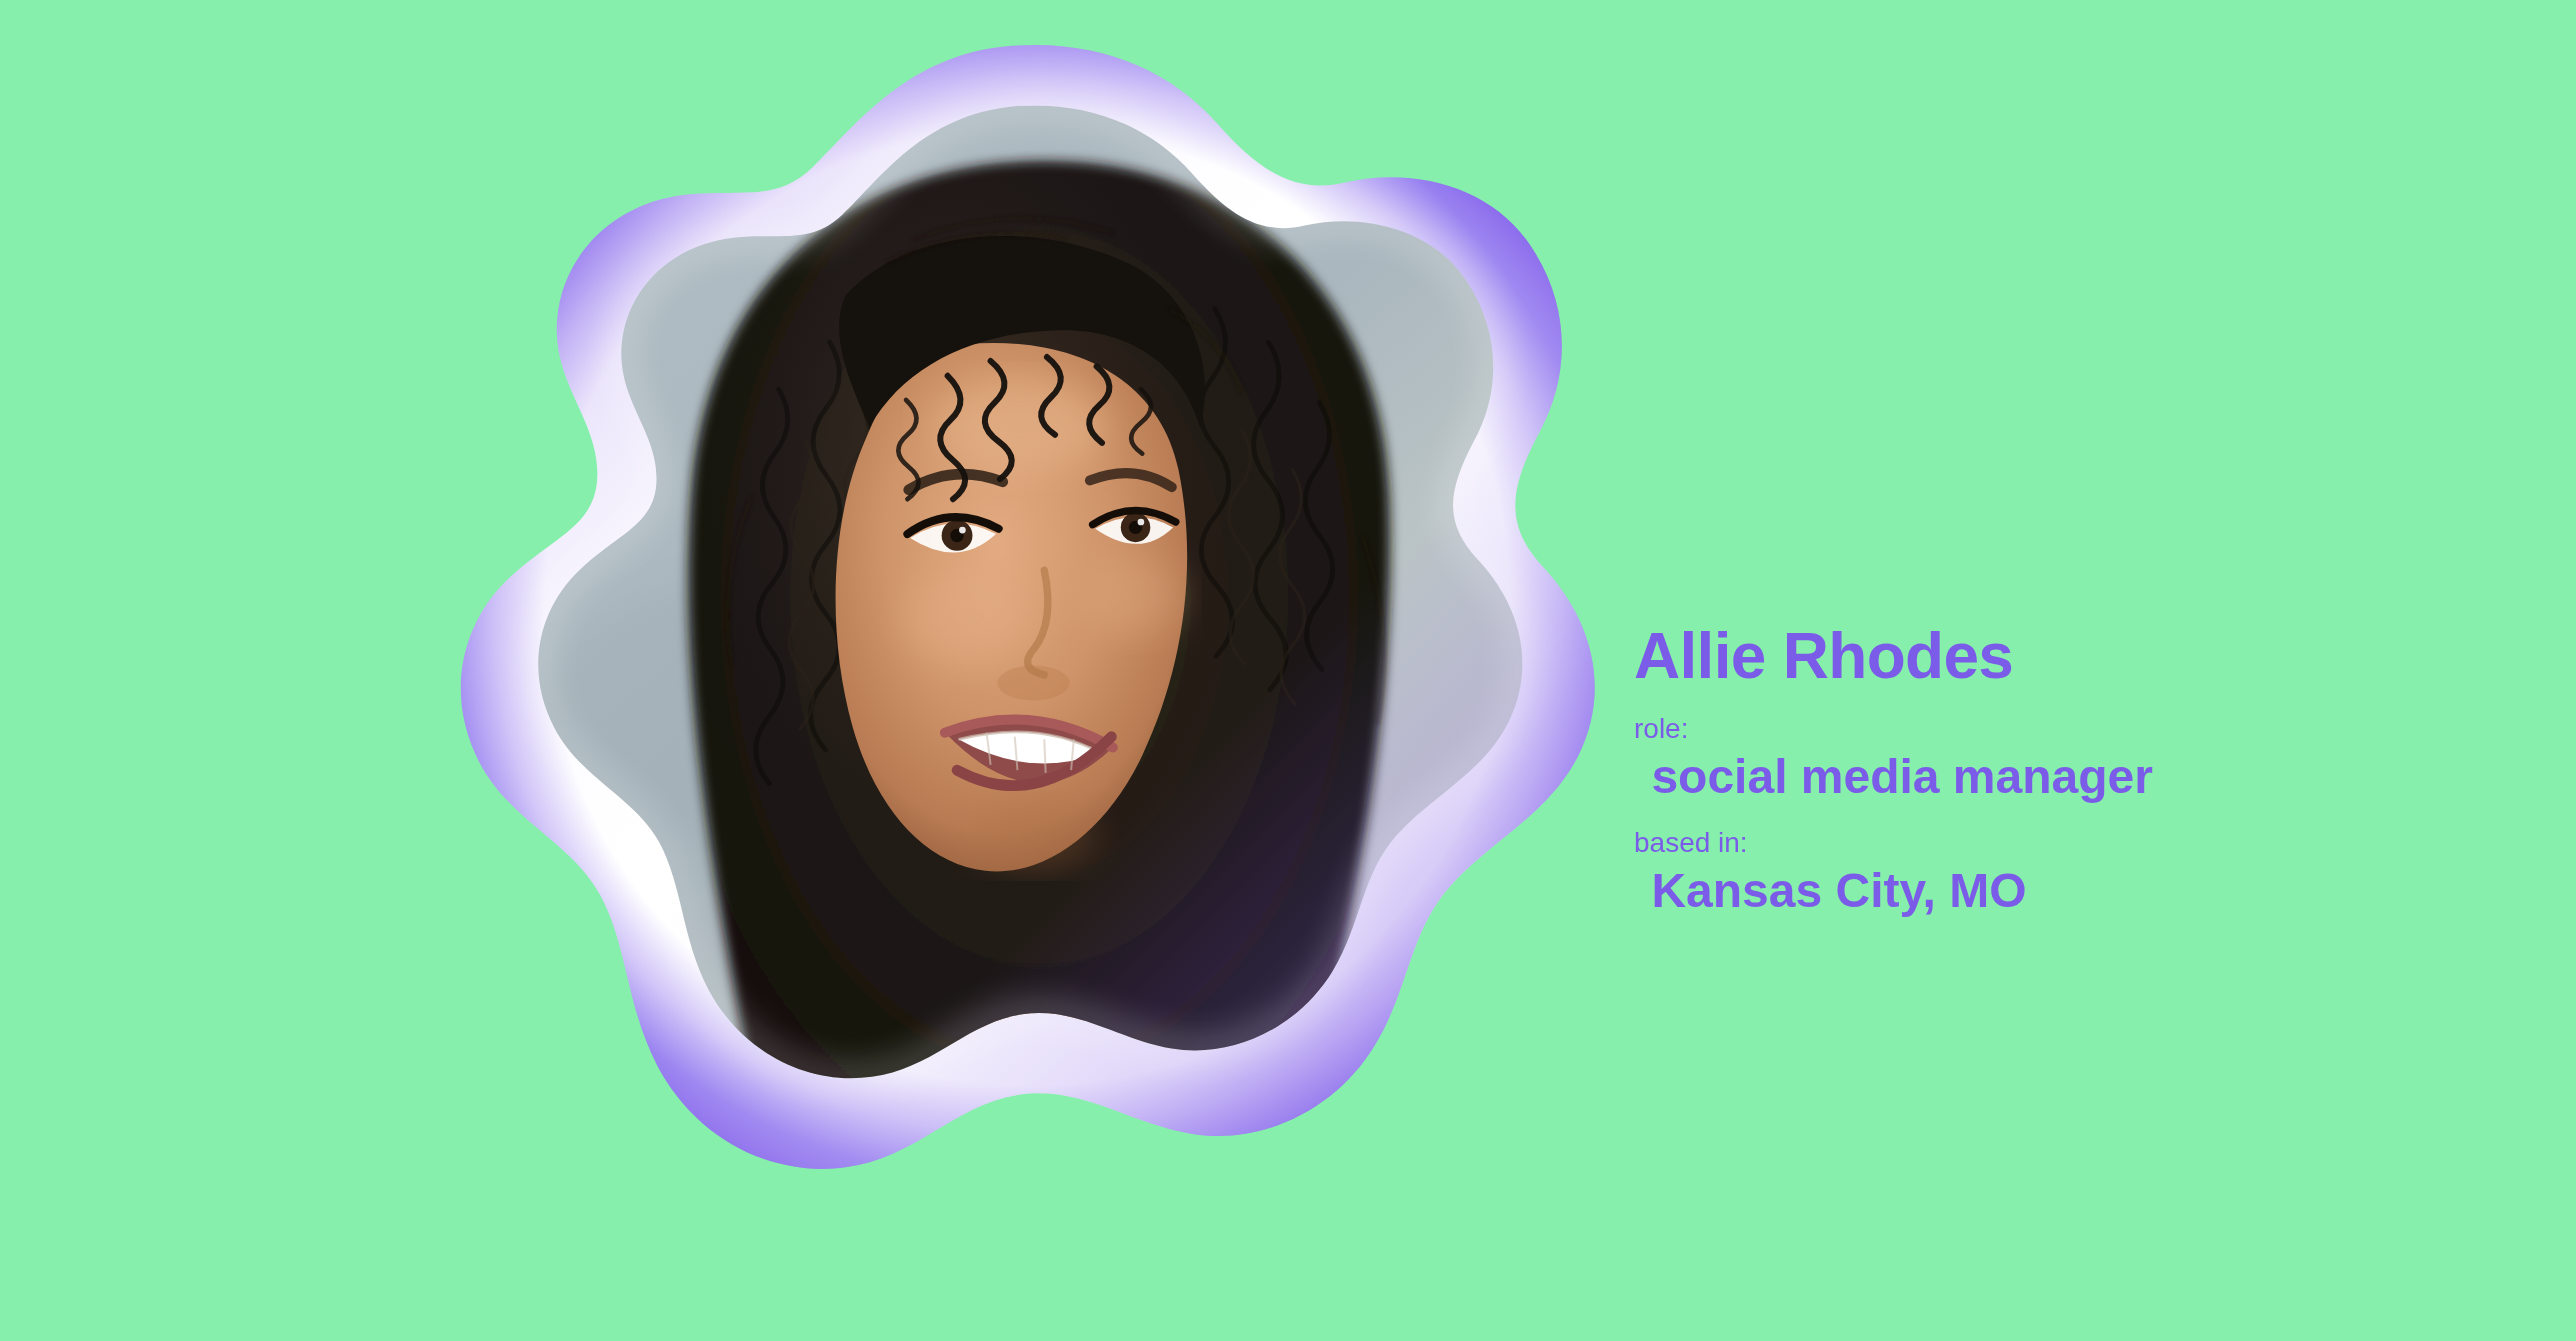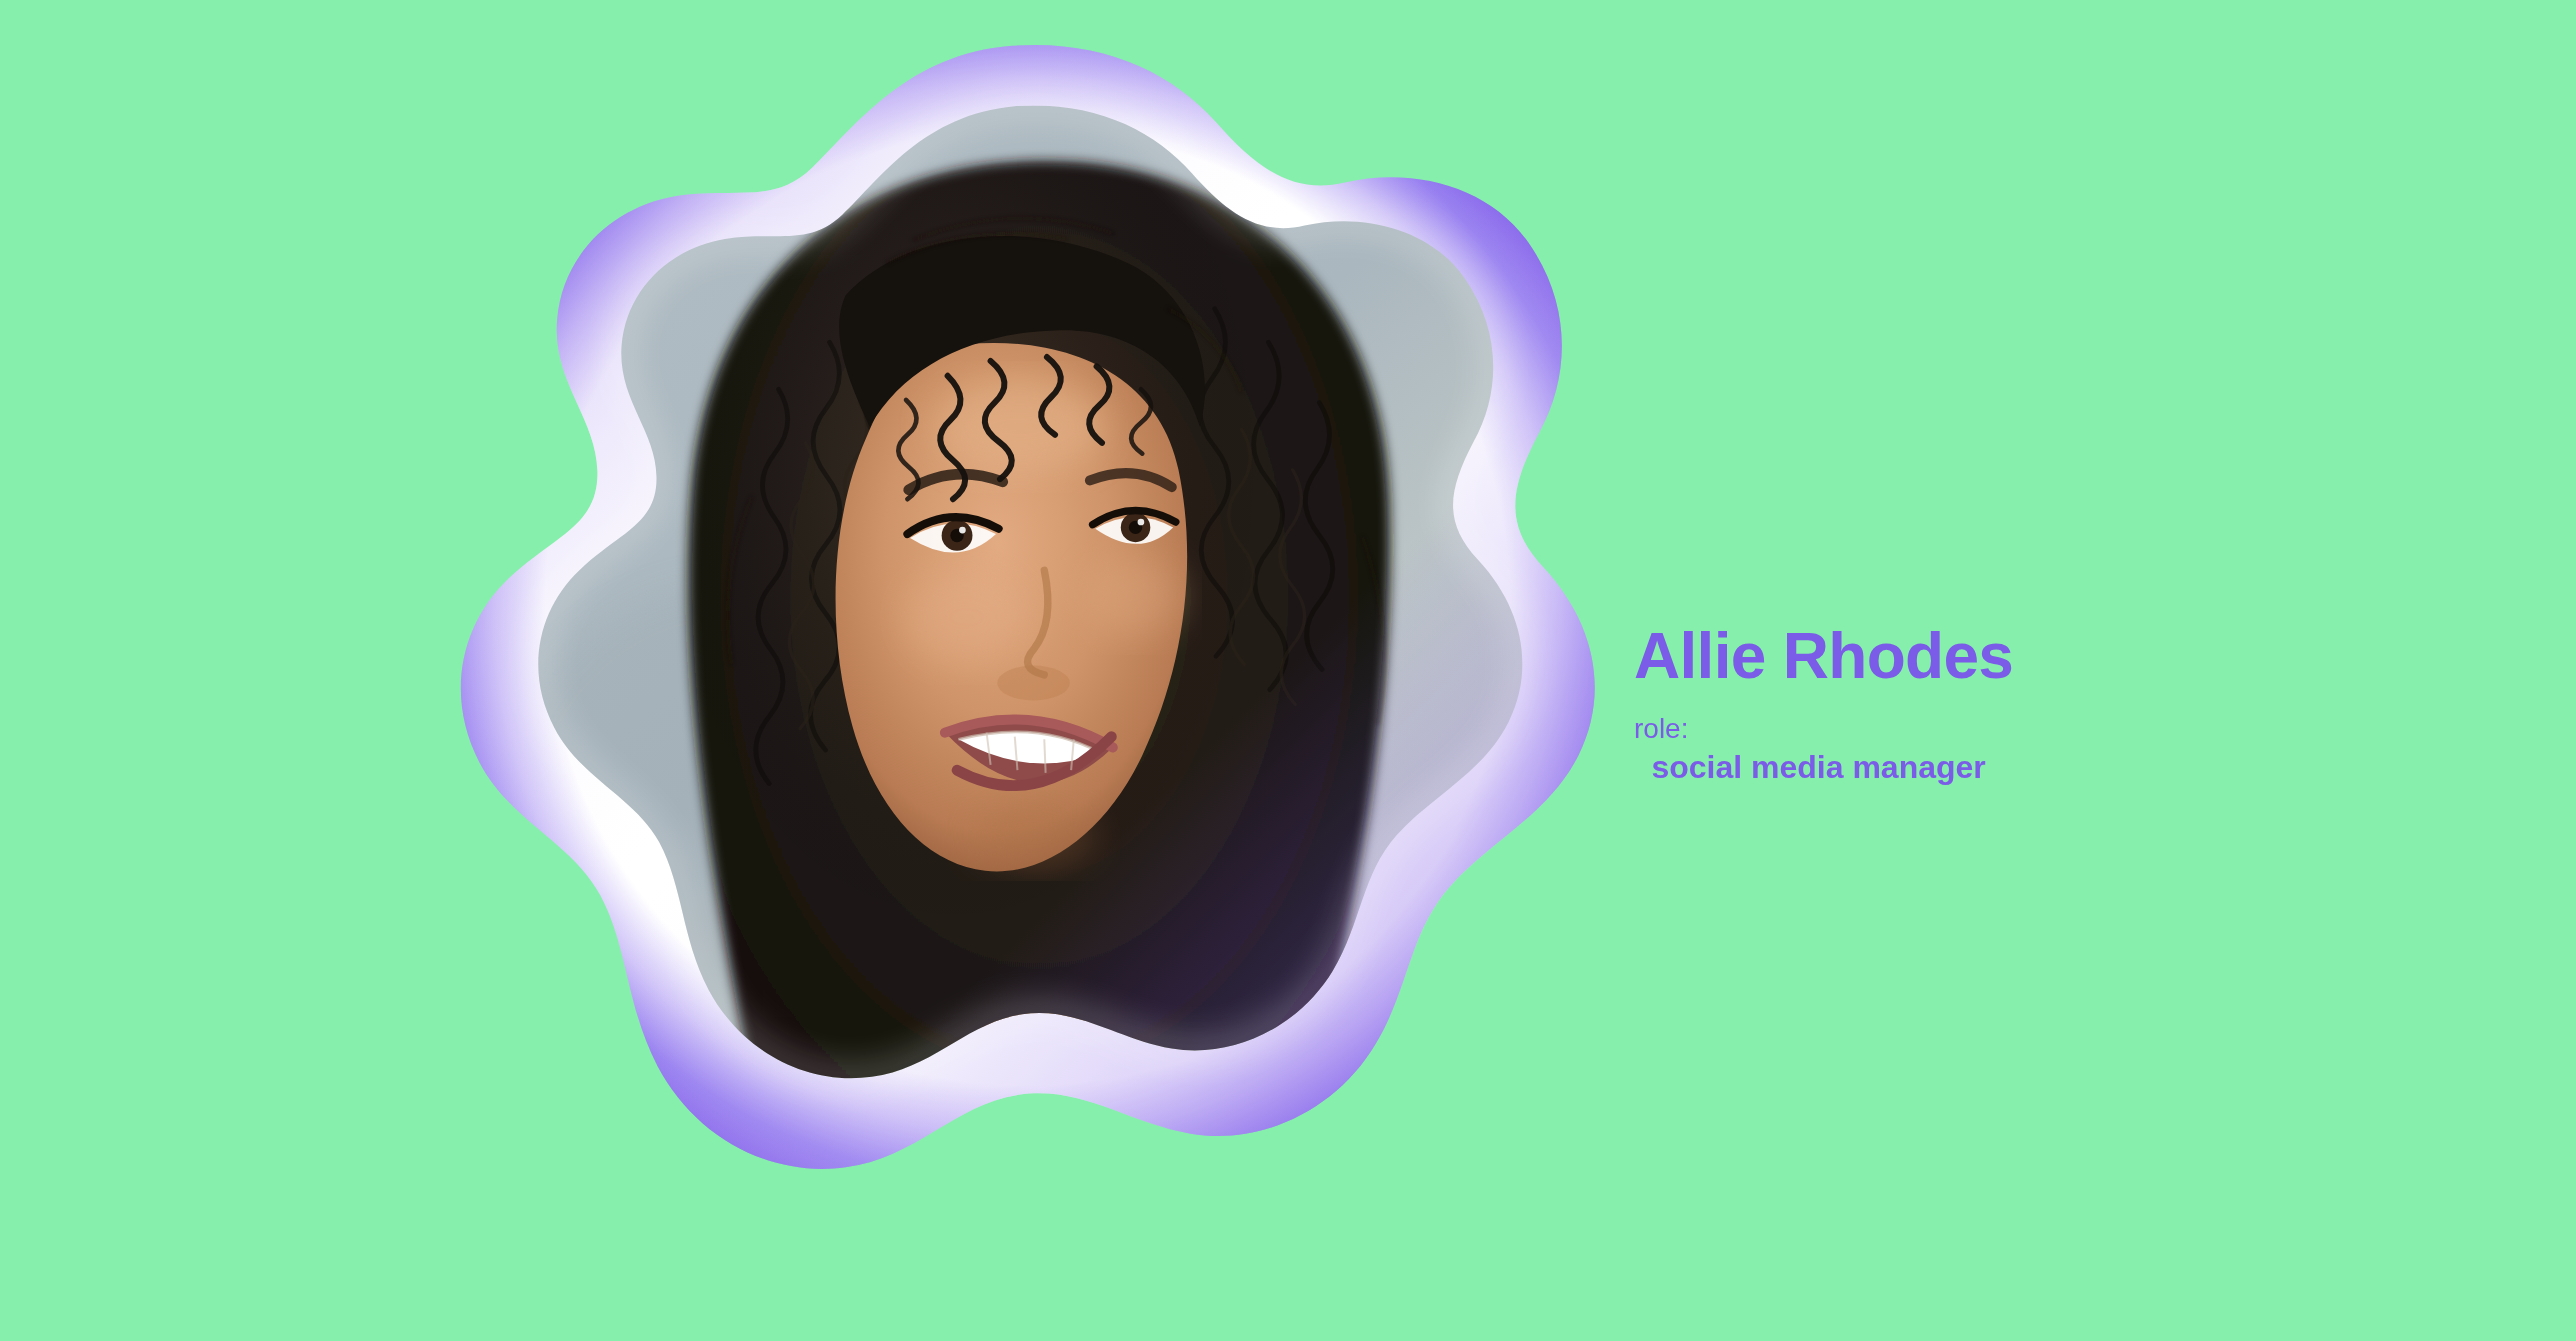--- a/index.html
+++ b/index.html
@@ -57,21 +57,21 @@
   }
   .field-block { margin-bottom: 17.4px; }
   .field-label {
     font-size: 28px;
     font-weight: normal;
     line-height: 1.25;
     margin: 0;
     white-space: nowrap;
   }
   .field-value {
-    font-size: 32px;
+    font-size: 48px;
     font-weight: bold;
     line-height: 1.25;
     margin: 1.3px 0 0 17.4px;
     white-space: nowrap;
   }
 </style>
 </head>
 <body>
 
 <div id="profile-card" style="background: #86efac;">
@@ -339,16 +339,20 @@
 
   <div id="info-panel">
 
     <h1 id="person-name" style="color: rgb(123, 92, 232);">Allie Rhodes</h1>
 
     <div class="field-block">
       <p class="field-label" style="color: rgb(123, 92, 232);">role:</p>
       <p class="field-value" style="color: rgb(123, 92, 232);">social media manager</p>
     </div>
 
+    <div class="field-block">
+      <p class="field-label" style="color: rgb(123, 92, 232);">based in:</p>
+      <p class="field-value" style="color: rgb(123, 92, 232);">Kansas City, MO</p>
+    </div>
 
   </div>
 </div>
 
 
 </body></html>

